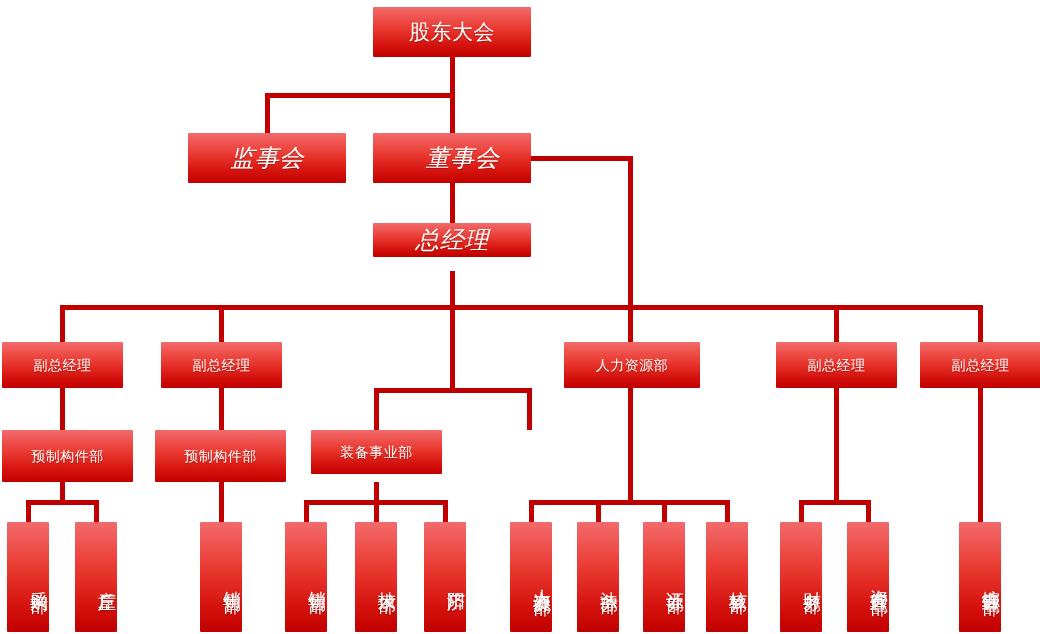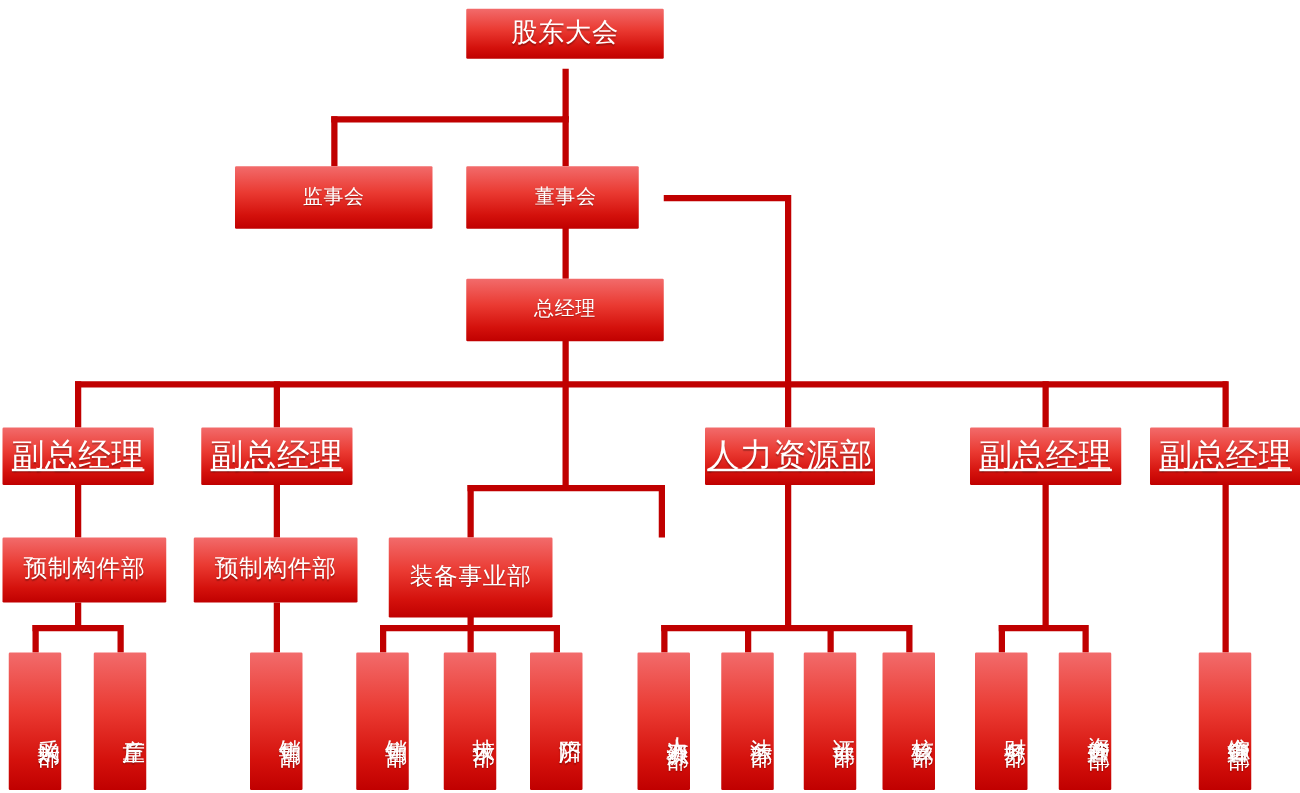--- a/index.html
+++ b/index.html
@@ -35,33 +35,33 @@
     display: flex;
     align-items: center;
     justify-content: center;
     text-align: center;
     line-height: 1.15;
     letter-spacing: 0.5px;
     text-shadow: 0 1px 1px rgba(0,0,0,0.28);
     border-radius: 1px;
   }
   .node.horiz {
-    font-size: 19px;
+    font-size: 14px;
   }
   .node.vert {
     font-size: 18px;
     writing-mode: vertical-rl;
     text-orientation: upright;
     letter-spacing: 2px;
     padding-top: 6px;
     align-items: flex-start;
   }
   .node.root { font-size: 21px; }
-  .node.lvl2 { font-size: 16px; }
-  .node.lvl3 { font-size: 26px; text-decoration: underline; }
+  .node.lvl2 { font-size: 24px; font-style: italic; }
+  .node.lvl3 { font-size: 14px; }
 </style>
 </head>
 <body>
 
 <div id="chart-root">
 
   <div class="line line-v" style="left:450px; top:55px; width:5px; height:40px;"></div>
 
   <div class="line line-h" style="left:265px; top:93px; width:190px; height:5px;"></div>
 
@@ -111,36 +111,36 @@
   <div class="line line-v" style="left:662px; top:500px; width:5px; height:22px;"></div>
   <div class="line line-v" style="left:725px; top:500px; width:5px; height:22px;"></div>
 
   <div class="line line-v" style="left:834px; top:388px; width:5px; height:114px;"></div>
   <div class="line line-h" style="left:799px; top:500px; width:70px; height:5px;"></div>
   <div class="line line-v" style="left:799px; top:500px; width:5px; height:22px;"></div>
   <div class="line line-v" style="left:866px; top:500px; width:5px; height:22px;"></div>
 
   <div class="line line-v" style="left:978px; top:388px; width:5px; height:134px;"></div>
 
-  <div class="node horiz root" style="left:373px; top:7px; width:158px; height:40px;">股东大会</div>
+  <div class="node horiz root" style="left:373px; top:7px; width:158px; height:50px;">股东大会</div>
 
   <div class="node horiz lvl2" style="left:188px; top:133px; width:158px; height:50px;">监事会</div>
-  <div class="node horiz lvl2" style="left:373px; top:133px; width:138px; height:50px;padding-left:21px;">董事会</div>
+  <div class="node horiz lvl2" style="left:373px; top:133px; width:158px; height:50px;padding-left:21px;">董事会</div>
 
-  <div class="node horiz lvl2" style="left:373px; top:223px; width:158px; height:50px;">总经理</div>
+  <div class="node horiz lvl2" style="left:373px; top:223px; width:158px; height:34px;">总经理</div>
 
   <div class="node horiz lvl3" style="left:2px; top:342px; width:121px; height:46px;">副总经理</div>
   <div class="node horiz lvl3" style="left:161px; top:342px; width:121px; height:46px;">副总经理</div>
   <div class="node horiz lvl3" style="left:564px; top:342px; width:136px; height:46px;">人力资源部</div>
   <div class="node horiz lvl3" style="left:776px; top:342px; width:121px; height:46px;">副总经理</div>
   <div class="node horiz lvl3" style="left:920px; top:342px; width:121px; height:46px;">副总经理</div>
 
   <div class="node horiz" style="left:2px; top:430px; width:131px; height:52px;">预制构件部</div>
   <div class="node horiz" style="left:155px; top:430px; width:131px; height:52px;">预制构件部</div>
-  <div class="node horiz" style="left:311px; top:430px; width:131px; height:64px;">装备事业部</div>
+  <div class="node horiz" style="left:311px; top:430px; width:131px; height:44px;">装备事业部</div>
 
   <div class="node vert" style="left:7px; top:522px; width:42px; height:110px;">采购部</div>
   <div class="node vert" style="left:75px; top:522px; width:42px; height:110px;">章丘厂</div>
   <div class="node vert" style="left:200px; top:522px; width:42px; height:110px;">销售部</div>
   <div class="node vert" style="left:285px; top:522px; width:42px; height:110px;">销售部</div>
   <div class="node vert" style="left:355px; top:522px; width:42px; height:110px;">技术部</div>
   <div class="node vert" style="left:424px; top:522px; width:42px; height:110px;">济阳厂</div>
   <div class="node vert" style="left:510px; top:522px; width:42px; height:110px;">人力资源部</div>
   <div class="node vert" style="left:577px; top:522px; width:42px; height:110px;">法务部</div>
   <div class="node vert" style="left:643px; top:522px; width:42px; height:110px;">证券部</div>

